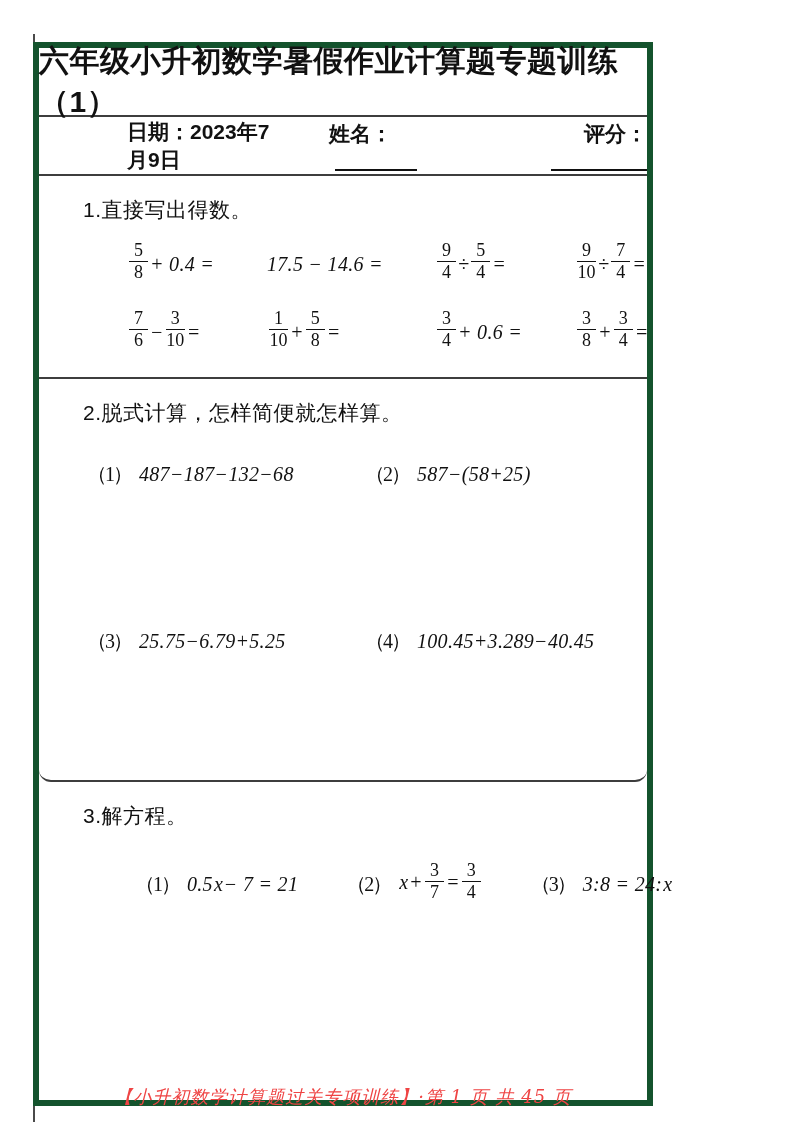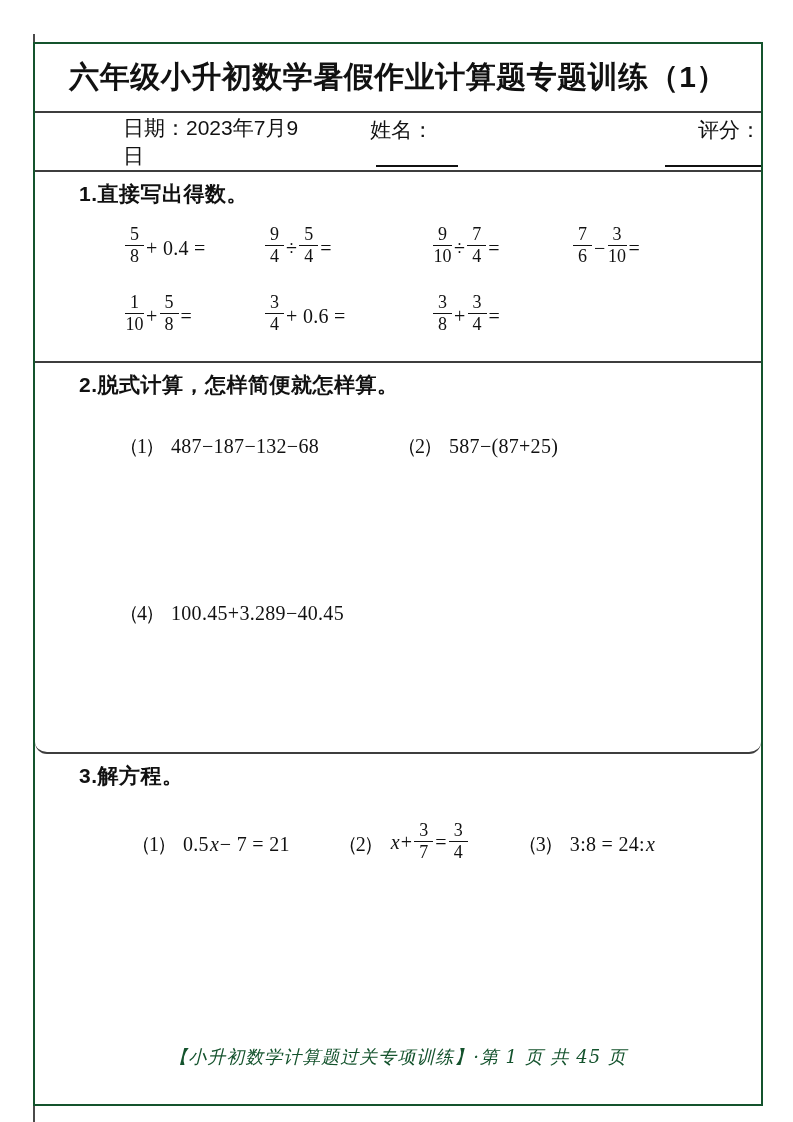--- a/index.html
+++ b/index.html
@@ -19,23 +19,23 @@
     left: 33px;
     top: 34px;
     width: 2px;
     height: 1088px;
     background: #4a4a4a;
   }
   .sheet {
     position: absolute;
     left: 33px;
     top: 42px;
-    width: 730px;
+    width: 620px;
     height: 1064px;
-    border: 2px solid #14532d;
+    border: 6px solid #14532d;
     background: #fff;
   }
   .row { border-bottom: 2px solid #3d3d3d; position: relative; }
   .row:last-child { border-bottom: none; }
 
   .title-row {
     height: 69px;
     display: flex;
     align-items: center;
     justify-content: center;
@@ -44,21 +44,21 @@
     font-size: 30px;
     font-weight: bold;
     letter-spacing: 0.5px;
   }
 
   .meta-row {
     height: 59px;
     display: flex;
     align-items: center;
     font-size: 21px;
-    font-weight: normal;
+    font-weight: bold;
   }
   .meta-date { margin-left: 88px; }
   .meta-name { margin-left: 52px; }
   .meta-score { margin-left: 76px; text-align: right; }
   .blank {
     display: inline-block;
     border-bottom: 2px solid #111;
     height: 22px;
     vertical-align: -4px;
     margin-left: 6px;
@@ -66,31 +66,32 @@
   .blank-name { width: 82px; }
   .blank-score { width: 96px; }
 
   .sec1 { height: 191px; }
   .sec2 { height: 391px; border-radius: 12px; }
   .sec3 { height: 349px; }
 
   .sec-heading {
     padding: 8px 0 0 44px;
     font-size: 21px;
-    font-weight: 700;
+    font-weight: 400;
     letter-spacing: 0.5px;
+    margin-top: 12px;
   }
 
   
   .math {
     font-family: "Liberation Serif", serif;
     font-size: 20px;
     white-space: nowrap;
   }
-  .mtext { letter-spacing: 0.3px; }
+  .mtext { letter-spacing: 0.3px; font-style: italic; }
   .mvar { font-style: italic; padding: 0 1px; }
   .frac {
     display: inline-flex;
     flex-direction: column;
     align-items: center;
     vertical-align: middle;
     line-height: 1.05;
     font-size: 18px;
     position: relative;
     top: -3px;
@@ -104,21 +105,21 @@
     grid-template-columns: 140px 168px 140px auto;
     margin: 14px 0 0 88px;
     row-gap: 16px;
     align-items: center;
   }
   .sec1-grid .math { min-height: 52px; display: flex; align-items: center; }
 
   .sec2-grid {
     display: grid;
     grid-template-columns: 278px auto;
-    margin-left: 84px;
+    margin-left: 48px;
   }
   .sec2-r1 { margin-top: 34px; }
   .sec2-r2 { margin-top: 140px; }
   .prob { font-family: "Liberation Serif", serif; font-size: 20px; white-space: nowrap; }
   .prob .pno { margin-right: 8px; letter-spacing: -2px; }
 
   .sec3-probs {
     display: flex;
     align-items: center;
     margin: 34px 0 0 96px;
@@ -128,21 +129,21 @@
 
   .footer {
     position: absolute;
     left: 0;
     bottom: 34px;
     width: 100%;
     text-align: center;
     font-family: "DejaVu Serif", "Liberation Serif", serif;
     font-style: italic;
     font-size: 18px;
-    color: #14532d;
+    color: #ef4444;
     letter-spacing: 1px;
   }
 </style>
 </head>
 <body>
 
 <div class="page">
   <div class="left-rule"></div>
 
   <div class="sheet">
@@ -165,20 +166,23 @@
       <div class="sec-heading">1.直接写出得数。</div>
       <div class="sec1-grid">
         <span class="math">
             <span class="frac">
               <span class="fnum">5</span>
               <span class="fden">8</span>
             </span>
             <span class="mtext">+ 0.4 =</span>
           </span>
         <span class="math">
+            <span class="mtext">17.5 − 14.6 =</span>
+          </span>
+        <span class="math">
             <span class="frac">
               <span class="fnum">9</span>
               <span class="fden">4</span>
             </span>
             <span class="mtext">÷</span>
             <span class="frac">
               <span class="fnum">5</span>
               <span class="fden">4</span>
             </span>
             <span class="mtext">=</span>
@@ -238,23 +242,24 @@
             </span>
             <span class="mtext">=</span>
           </span>
       </div>
     </div>
 
     <div class="row sec2">
       <div class="sec-heading">2.脱式计算，怎样简便就怎样算。</div>
       <div class="sec2-grid sec2-r1">
         <span class="prob"><span class="pno">（1）</span><span class="math"><span class="mtext">487−187−132−68</span></span></span>
-        <span class="prob"><span class="pno">（2）</span><span class="math"><span class="mtext">587−(87+25)</span></span></span>
+        <span class="prob"><span class="pno">（2）</span><span class="math"><span class="mtext">587−(58+25)</span></span></span>
       </div>
       <div class="sec2-grid sec2-r2">
+        <span class="prob"><span class="pno">（3）</span><span class="math"><span class="mtext">25.75−6.79+5.25</span></span></span>
         <span class="prob"><span class="pno">（4）</span><span class="math"><span class="mtext">100.45+3.289−40.45</span></span></span>
       </div>
     </div>
 
     <div class="row sec3">
       <div class="sec-heading">3.解方程。</div>
       <div class="sec3-probs">
         <span class="prob">
             <span class="pno">（1）</span>
             <span class="math"><span class="mtext">0.5</span><span class="mvar">x</span><span class="mtext">− 7 = 21</span></span>

